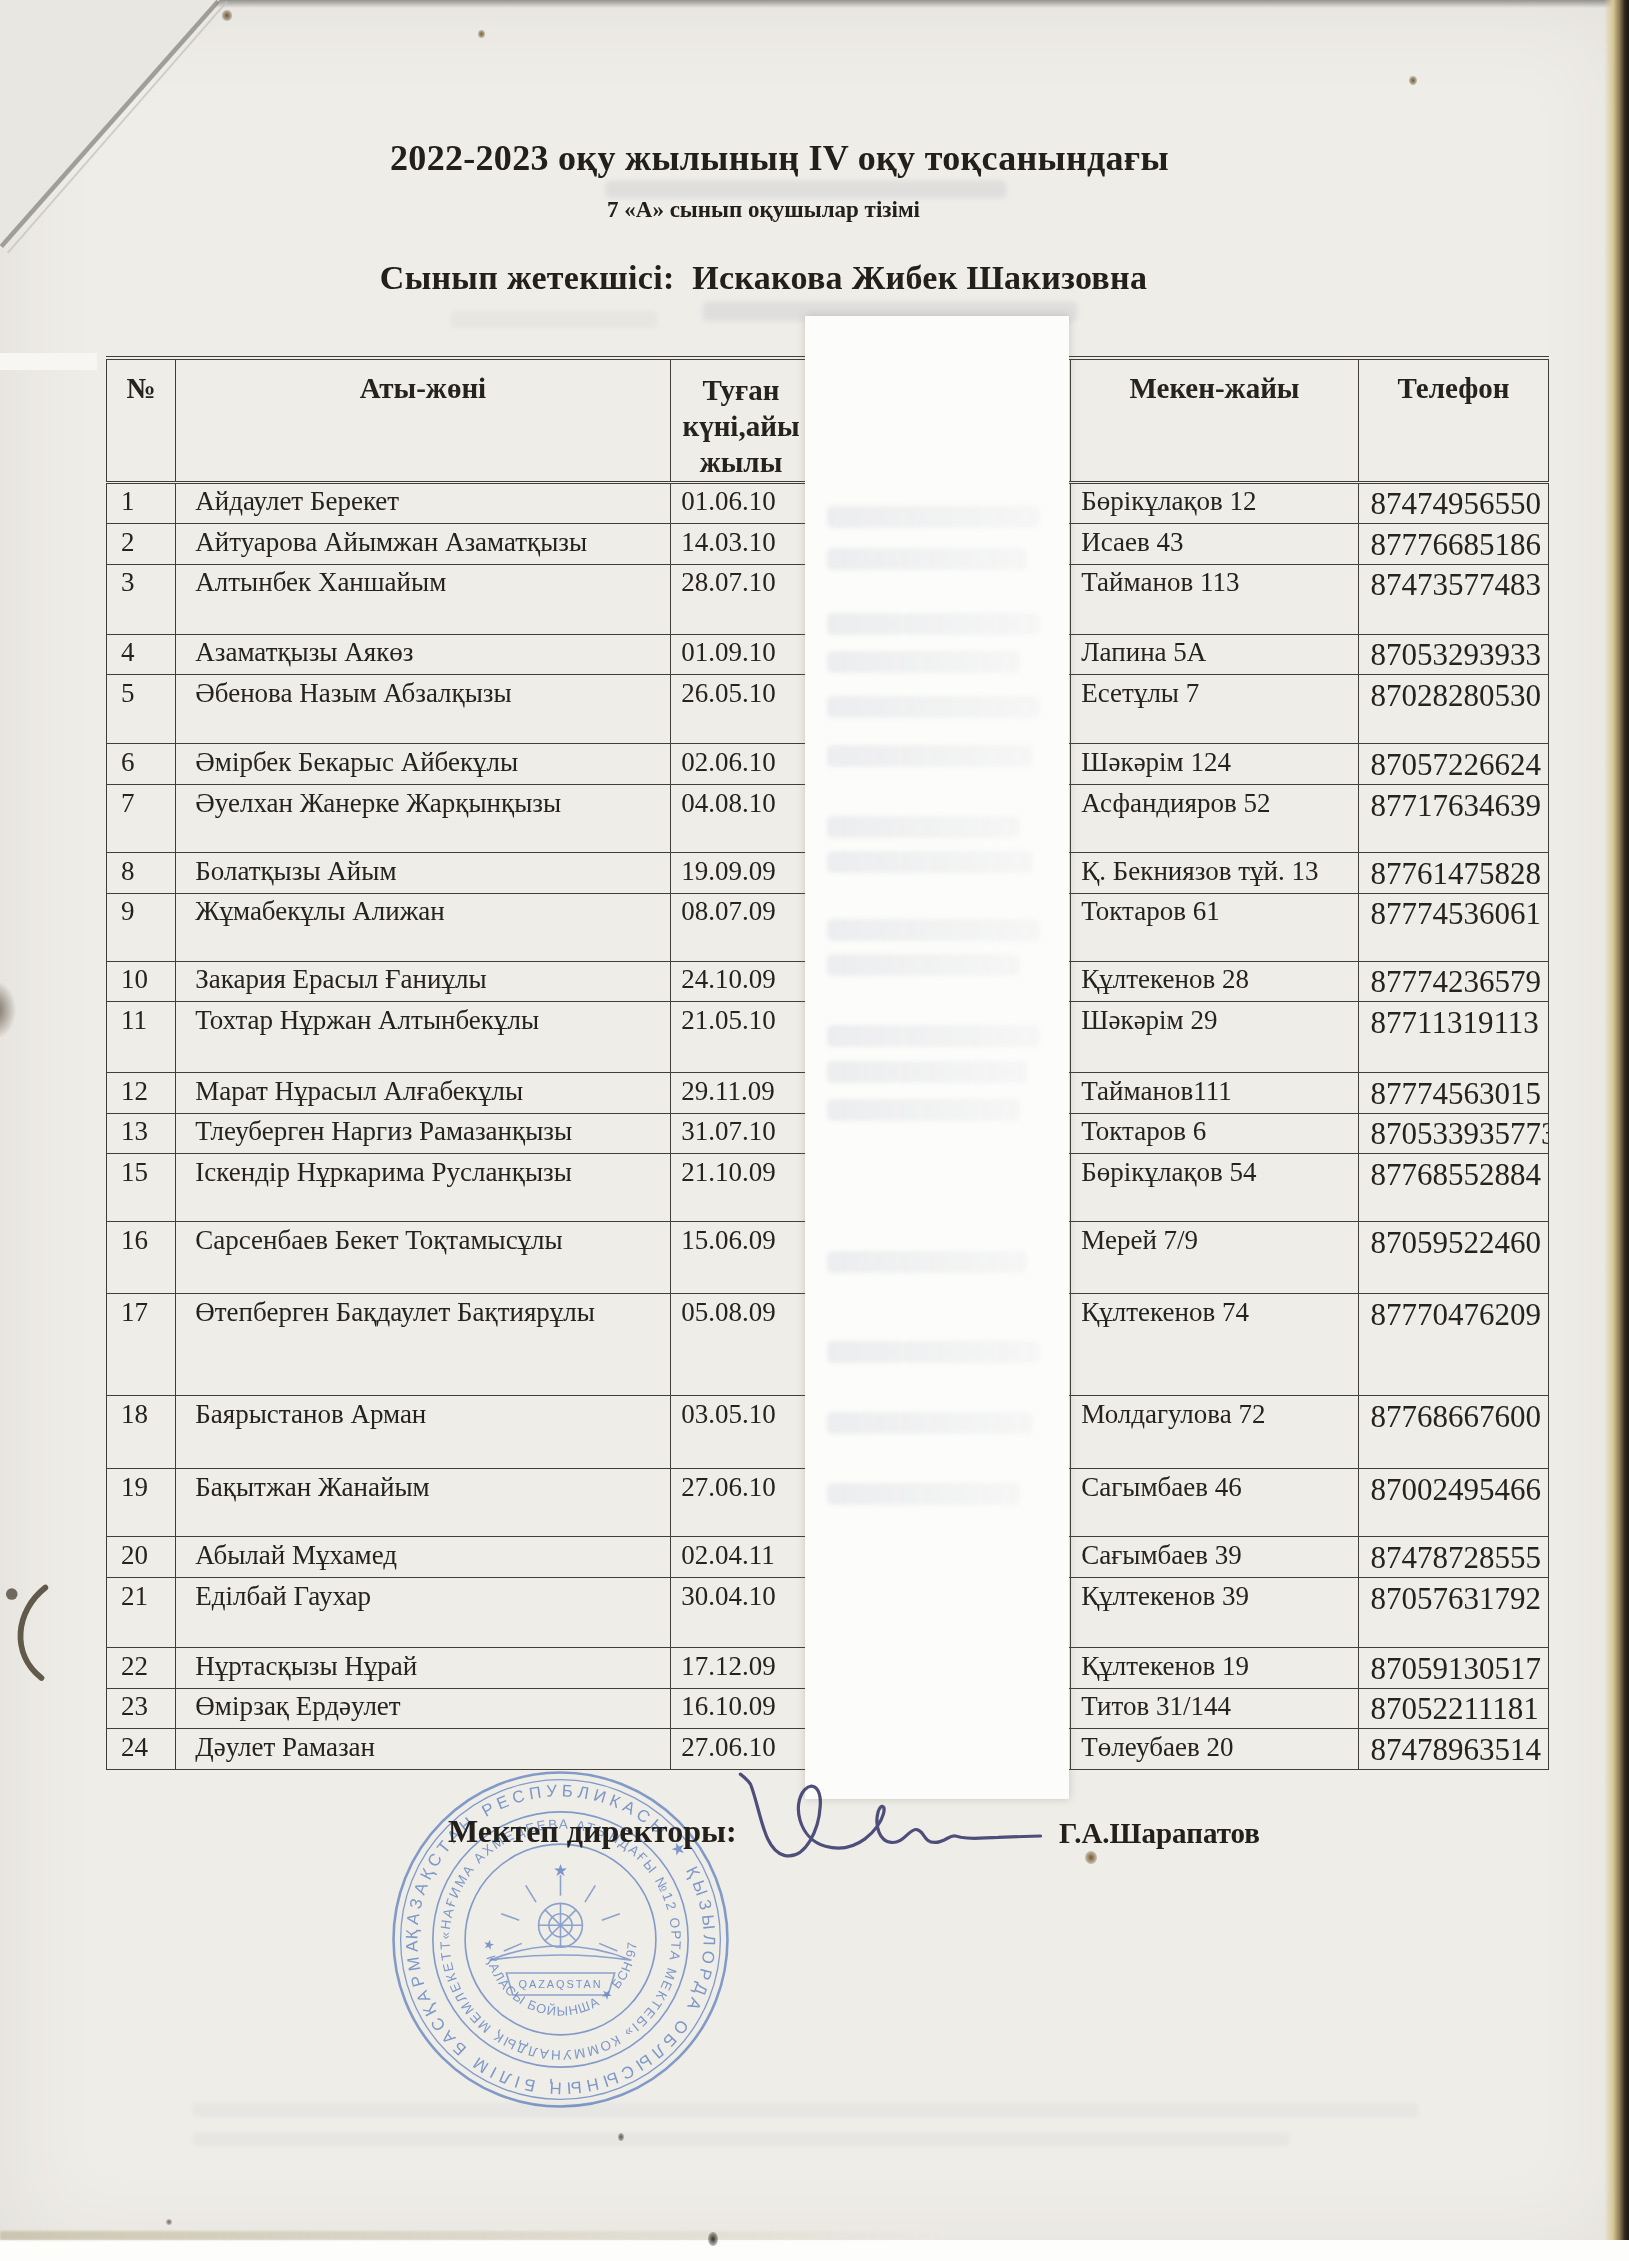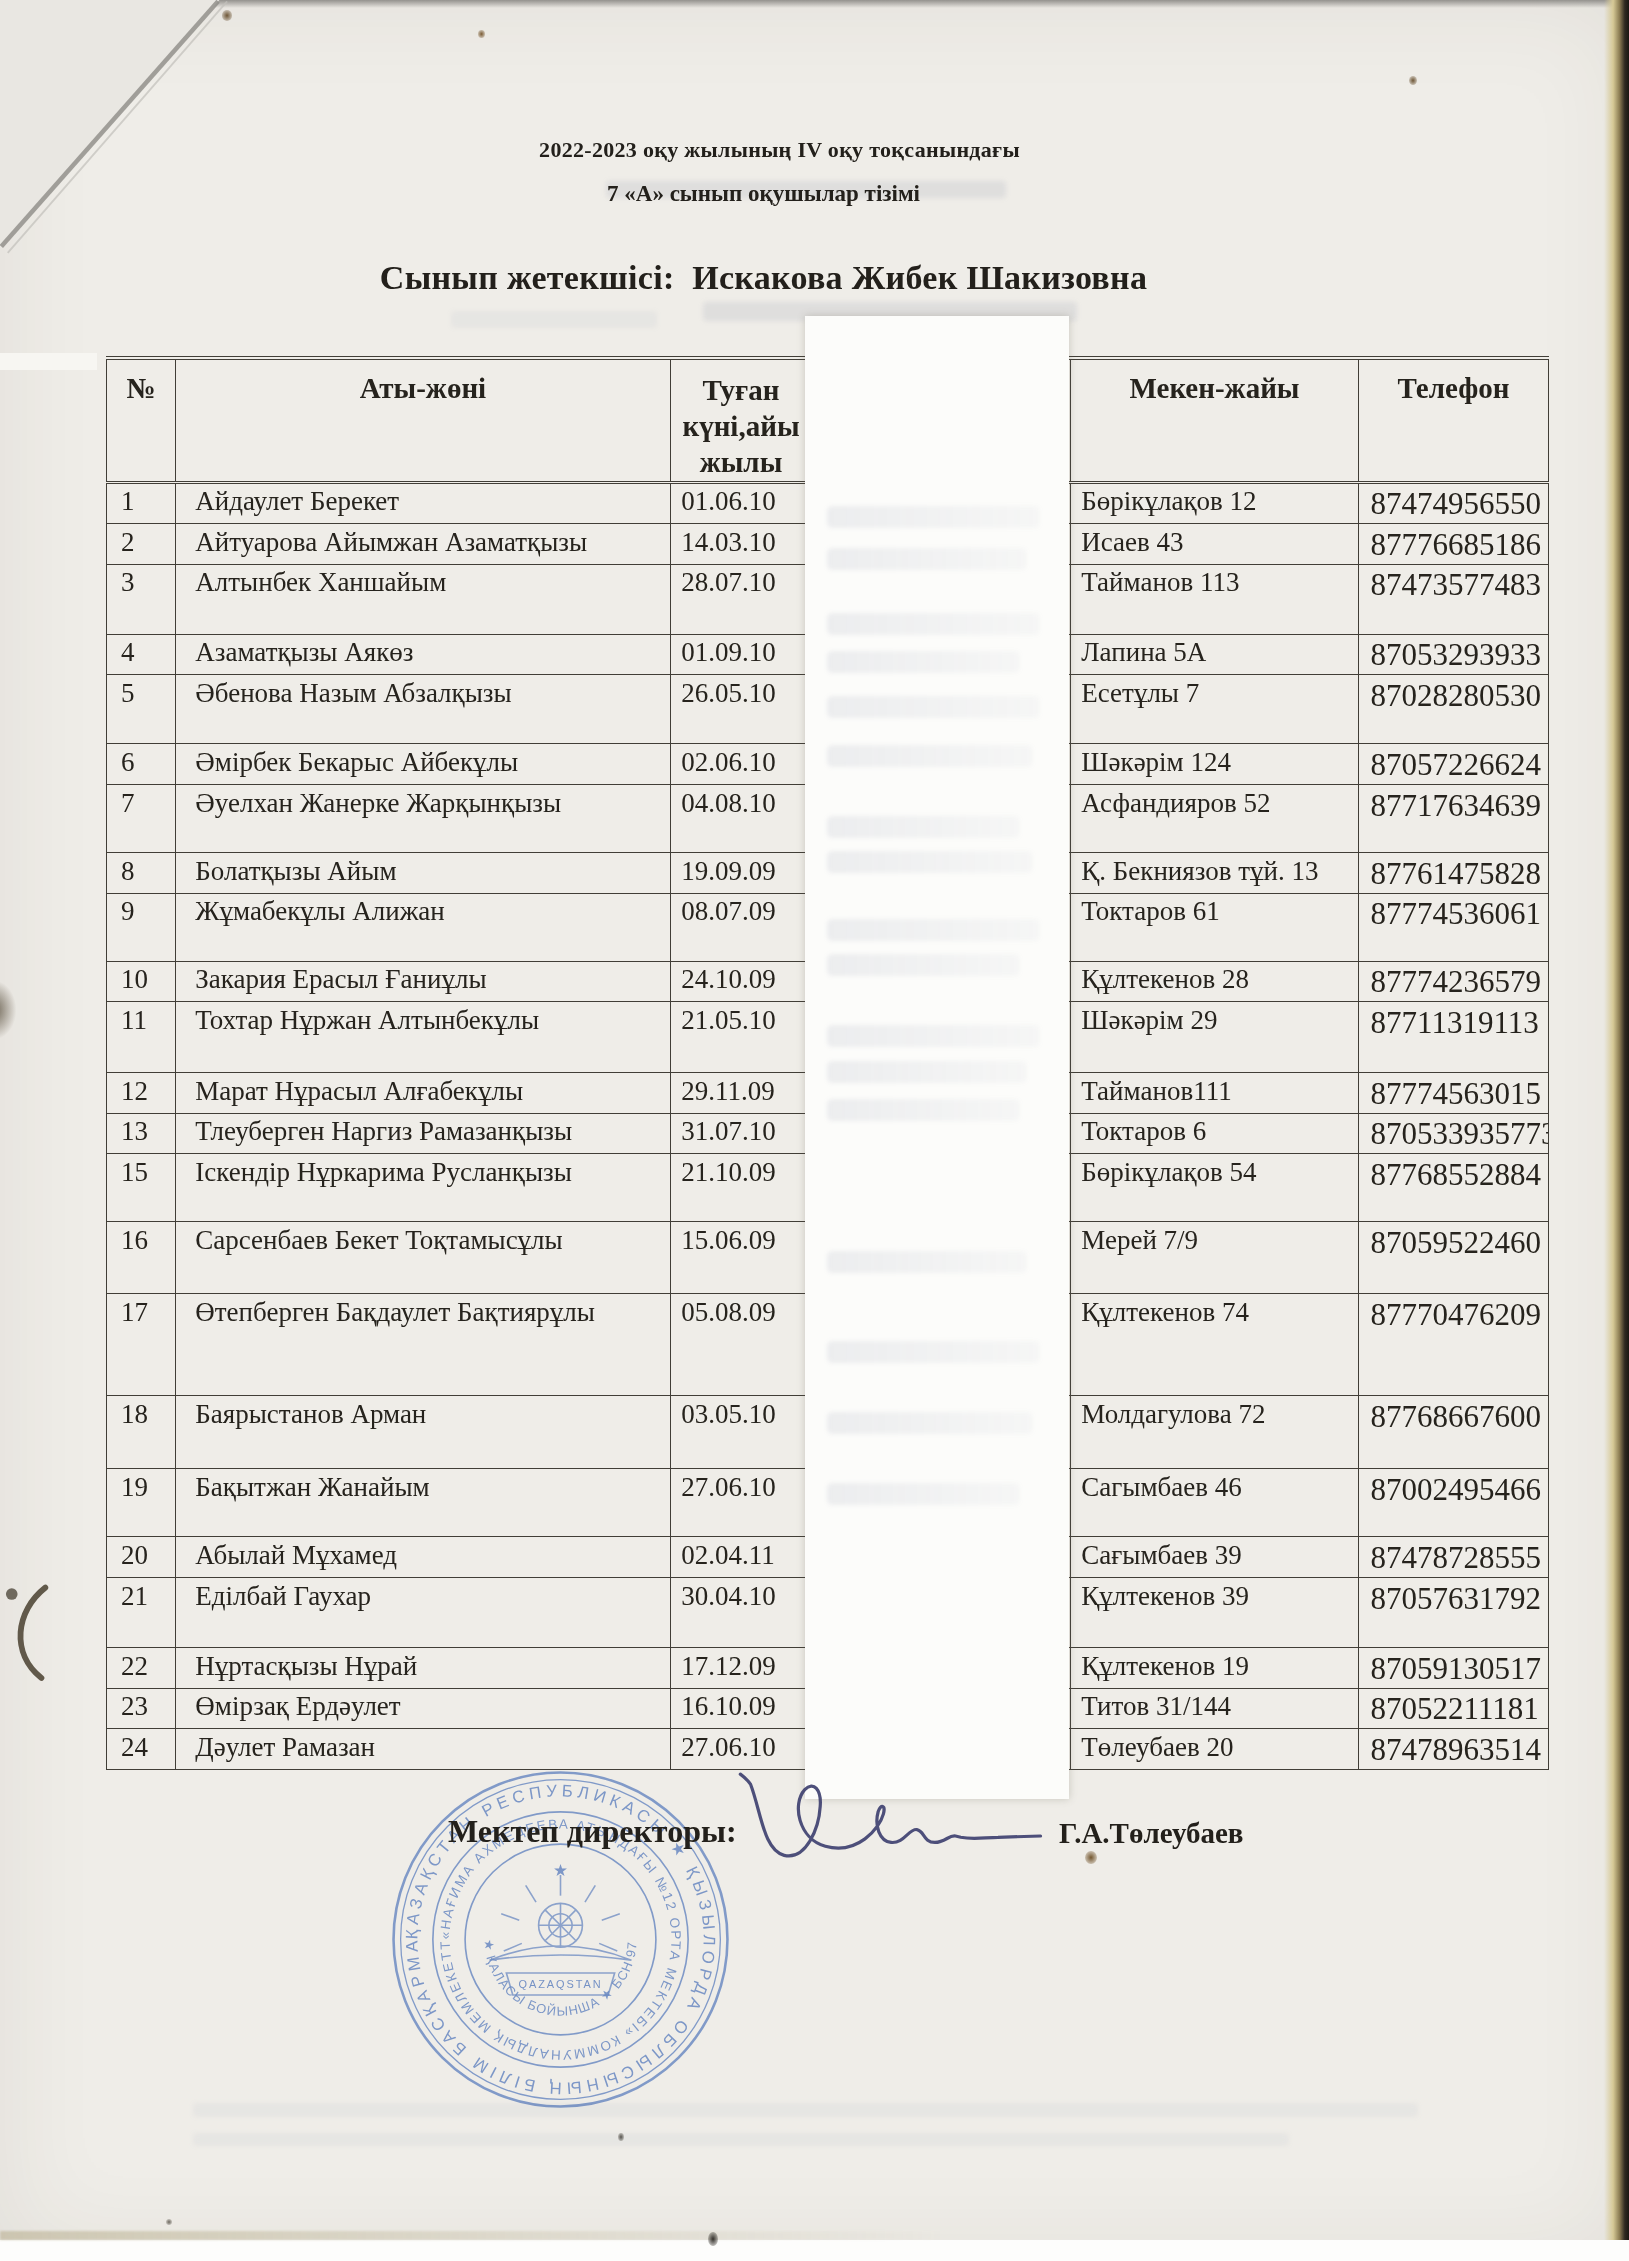--- a/index.html
+++ b/index.html
@@ -22,21 +22,21 @@
     background:linear-gradient(to right,rgba(165,152,108,.4),rgba(165,152,108,0));filter:blur(1.3px);}
   .fold-svg{position:absolute;left:0;top:0;}
   .left-crescent{position:absolute;left:-6.4px;top:981px;width:22px;height:58px;
     background:radial-gradient(ellipse at left center,rgba(88,78,60,.85),rgba(88,78,60,0) 72%);}
   .notch{position:absolute;left:0;top:353px;width:97px;height:17px;background:#f7f6f2;}
   .speck{position:absolute;border-radius:50%;}
   .ghost{position:absolute;background:rgba(108,118,150,.12);filter:blur(2.6px);border-radius:3.9px;}
   .ghost.light{background:rgba(108,118,150,.06);}
   
   .title-wrap{position:absolute;left:0;right:103px;top:137px;text-align:center;}
-  .title-l1{font-size:22px;font-weight:bold;letter-spacing:0.3px;margin-left:32px;}
+  .title-l1{font-size:36px;font-weight:bold;letter-spacing:0.3px;margin-left:32px;}
   .title-l2{font-size:23px;font-weight:bold;margin-top:18px;}
   .teacher-line{position:absolute;left:0;right:103px;top:259px;text-align:center;
     font-size:34px;font-weight:bold;letter-spacing:0.3px;}
   
   table.students{
     position:absolute;left:106px;top:356px;width:1441px;
     border-collapse:collapse;table-layout:fixed;
     font-size:27px;color:#26231d;
   }
   table.students th,table.students td{
@@ -395,16 +395,16 @@
       <textPath href="#ringInnerPath">★ ҚАЛАСЫ БОЙЫНША ★ БСН 970340002473 ★</textPath>
     </text>
     <text x="280" y="356" font-size="17" letter-spacing="3" text-anchor="middle" opacity="0.9">QAZAQSTAN</text>
     <text x="280" y="182" font-size="26" text-anchor="middle" opacity="0.85">★</text>
   </svg>
 
   <span class="director-label">Мектеп директоры:</span>
   <svg class="signature" width="335" height="113" viewBox="0 0 520 175">
     <path d="M30,14 C38,20 42,24 46,30 C62,72 66,132 98,140 C132,148 152,98 154,64 C156,38 144,24 130,38 C110,60 120,114 162,126 C212,140 246,98 252,76 C256,62 248,60 244,72 C238,94 246,118 264,120 C284,122 292,98 304,100 C316,102 314,120 332,120 C348,120 354,108 364,110 L372,112 C394,116 410,112 430,112 L496,110" stroke="#3f4170" stroke-width="5" fill="none" stroke-linecap="round" opacity="0.92"></path>
   </svg>
-  <span class="director-name">Г.А.Төлеубаев</span>
+  <span class="director-name">Г.А.Шарапатов</span>
 
 </div>
 
 
 </body></html>

